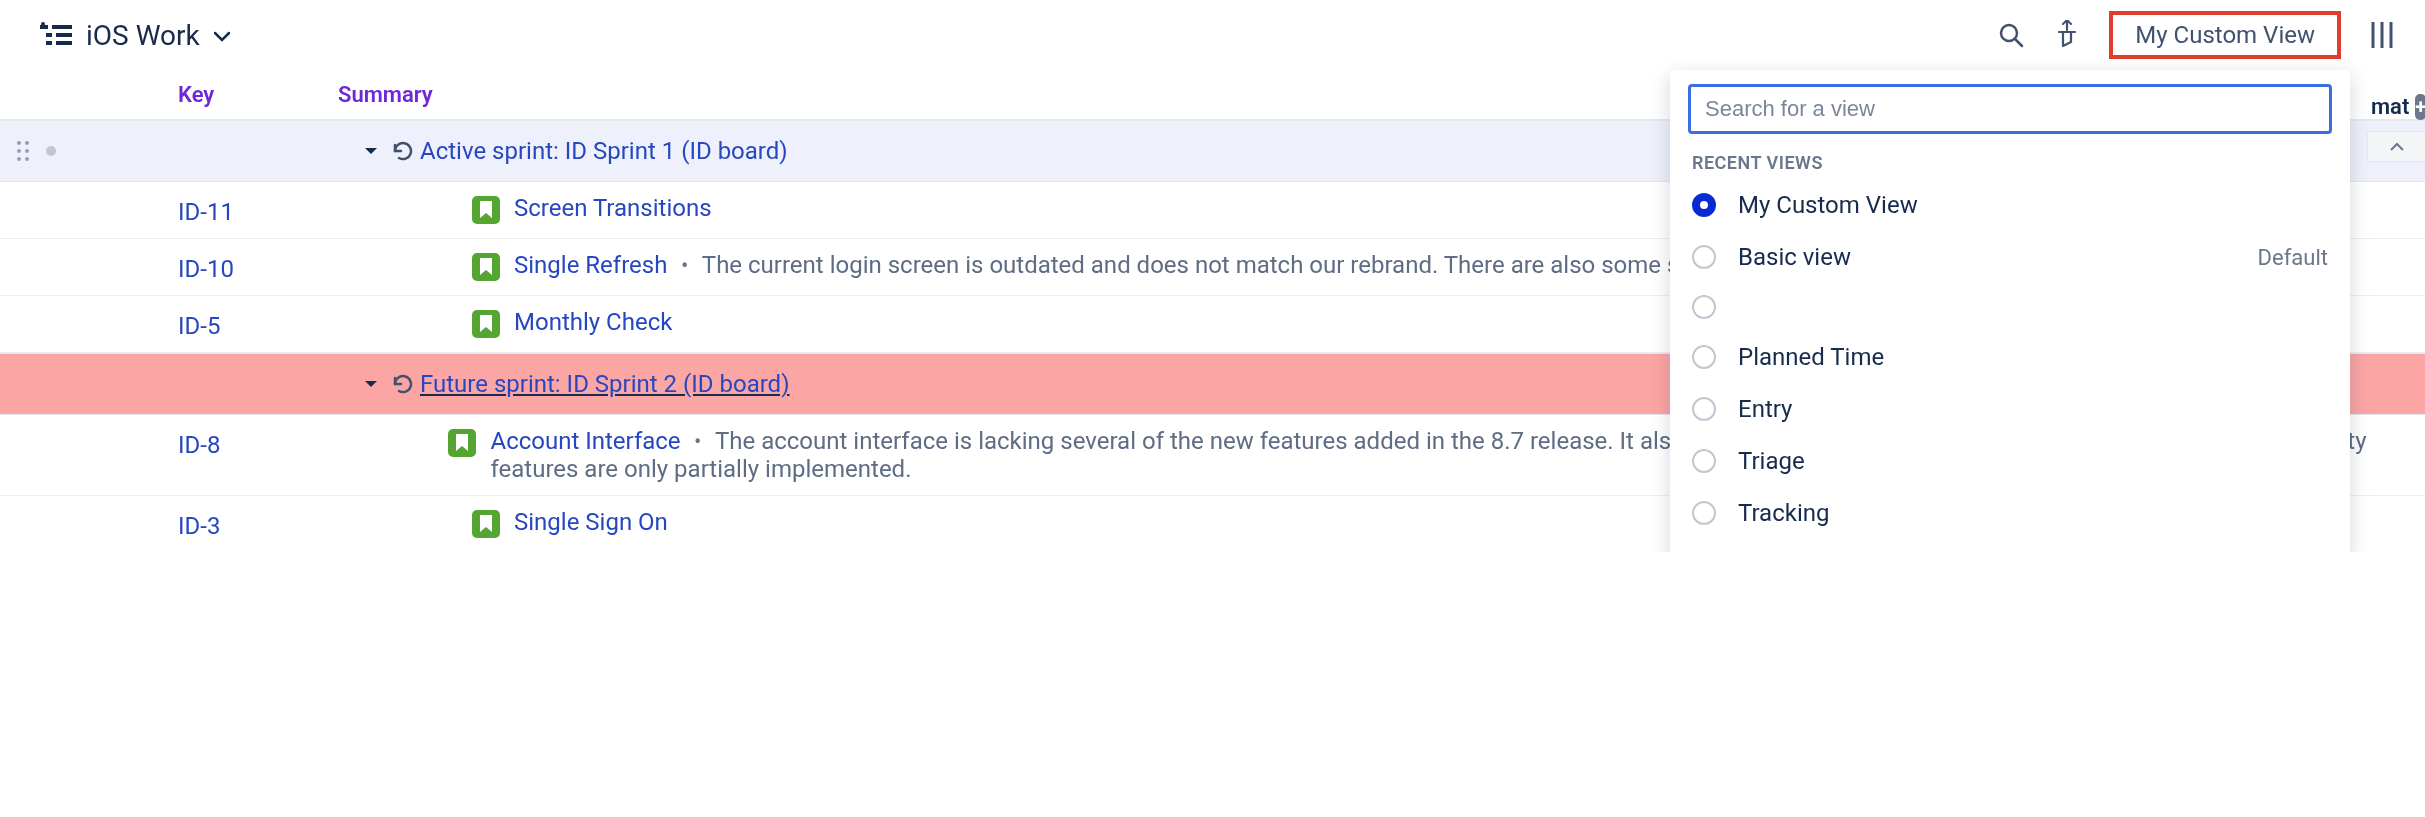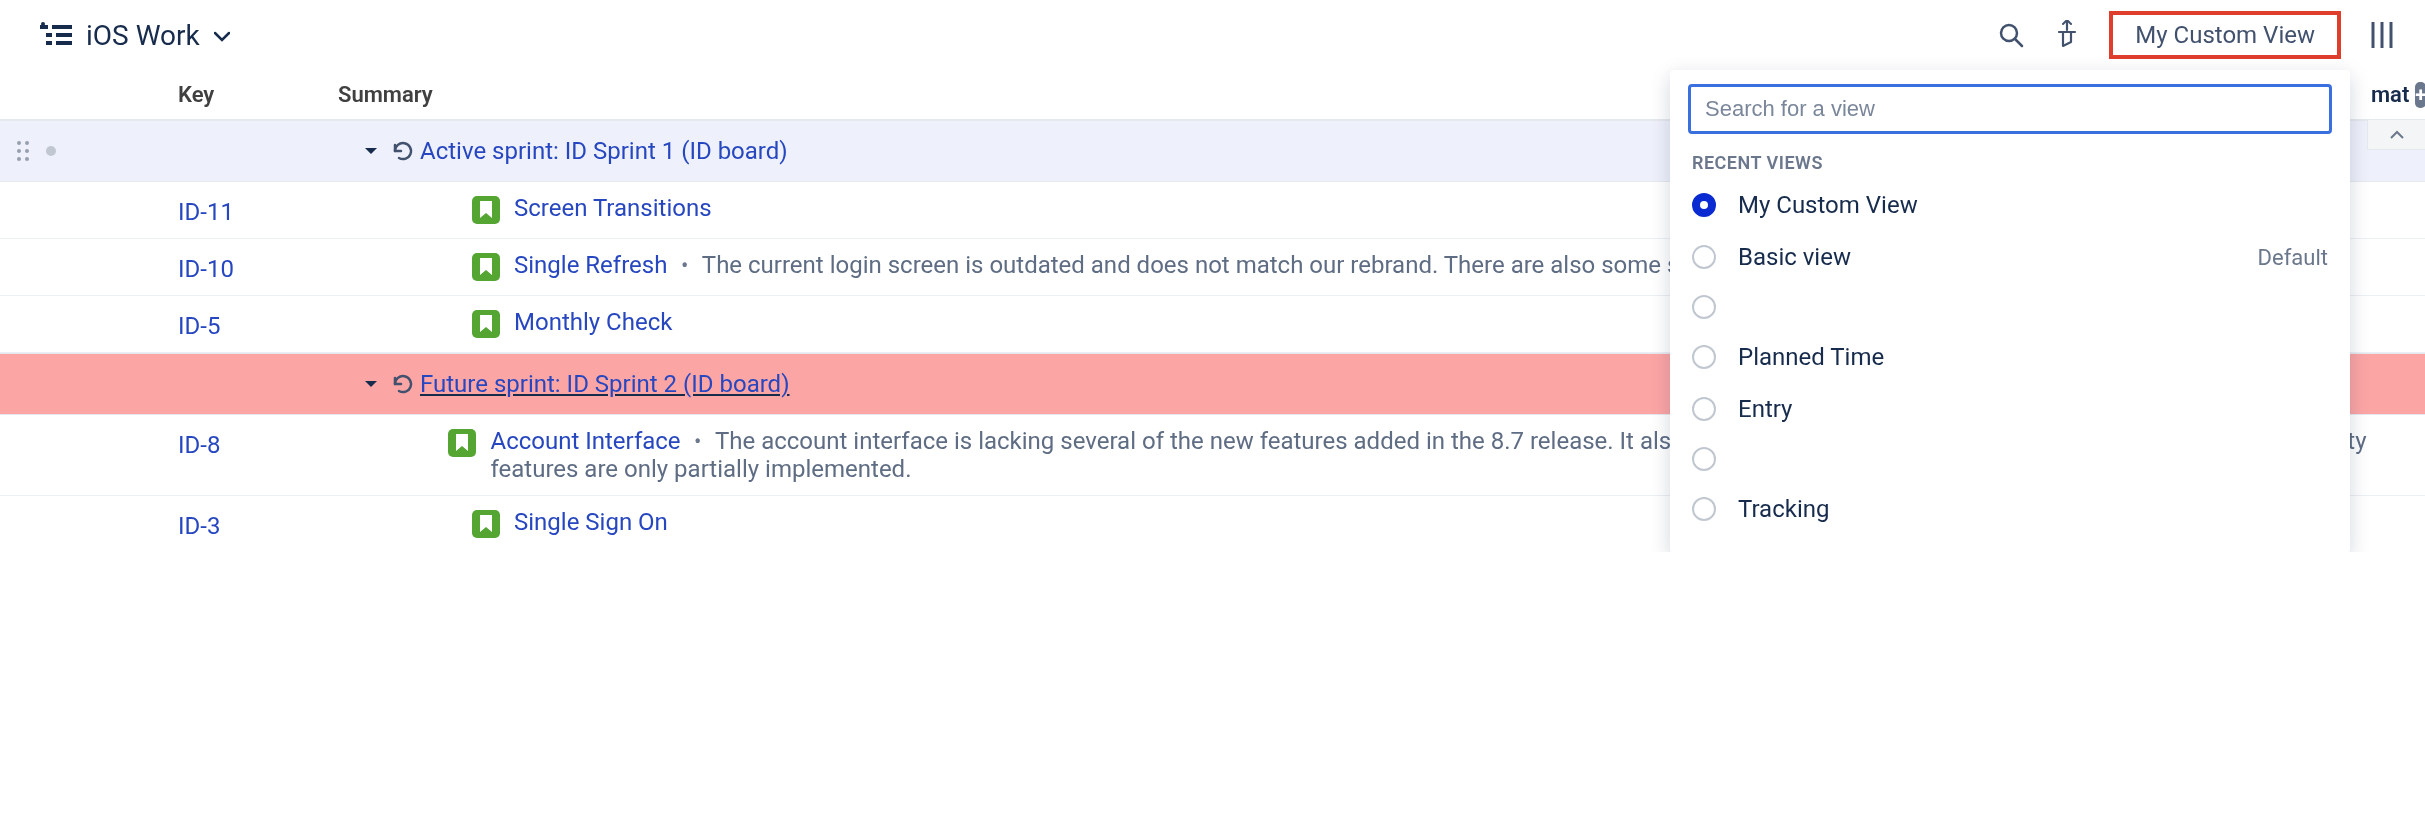--- a/index.html
+++ b/index.html
@@ -35,28 +35,28 @@
 
   .content { position: relative; }
 
   .table-header {
     display: flex;
     align-items: center;
     height: 50px;
     padding-left: 178px;
     font-size: 22px;
     font-weight: 600;
-    color: #404040;
+    color: #6d28d9;
     border-bottom: 1px solid #e5e8ec;
   }
   .col-key { width: 160px; }
   .col-summary { flex: 1; }
   .right-edge {
     position: absolute;
-    right: 0; top: 0; bottom: 0;
+    right: 0; top: 12px; bottom: 0;
     width: 58px;
     display: flex;
     flex-direction: column;
   }
   .est-label {
     height: 50px;
     display: flex;
     align-items: center;
     justify-content: flex-start;
     padding-left: 4px;
@@ -223,20 +223,21 @@
     <div class="dd-item">
       <span class="radio"></span>
       <span class="dd-label">Planned Time</span>
     </div>
     <div class="dd-item">
       <span class="radio"></span>
       <span class="dd-label">Entry</span>
     </div>
     <div class="dd-item">
       <span class="radio"></span>
+      <span class="dd-label">Triage</span>
     </div>
     <div class="dd-item">
       <span class="radio"></span>
       <span class="dd-label">Tracking</span>
     </div>
   </div>
 
   <div class="toolbar">
     <div class="nav-left">
       <span class="nav-icon">

